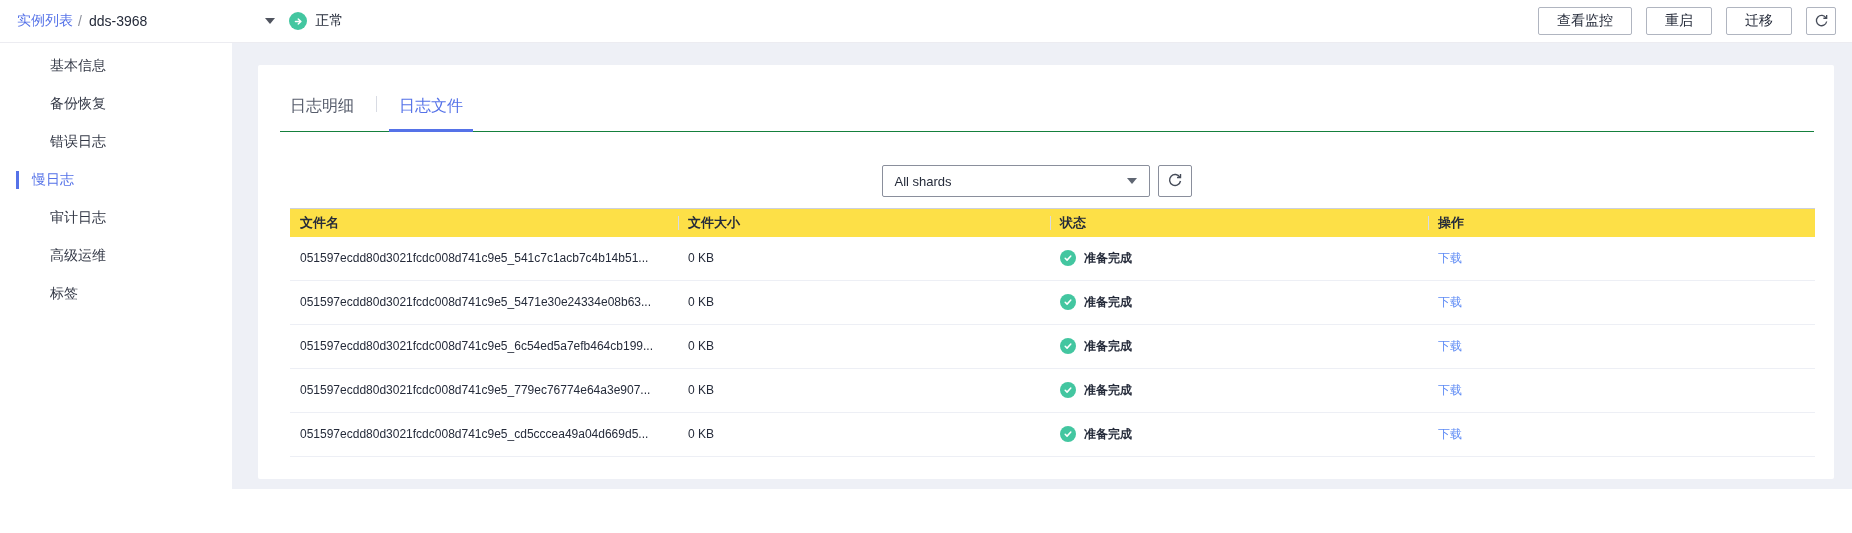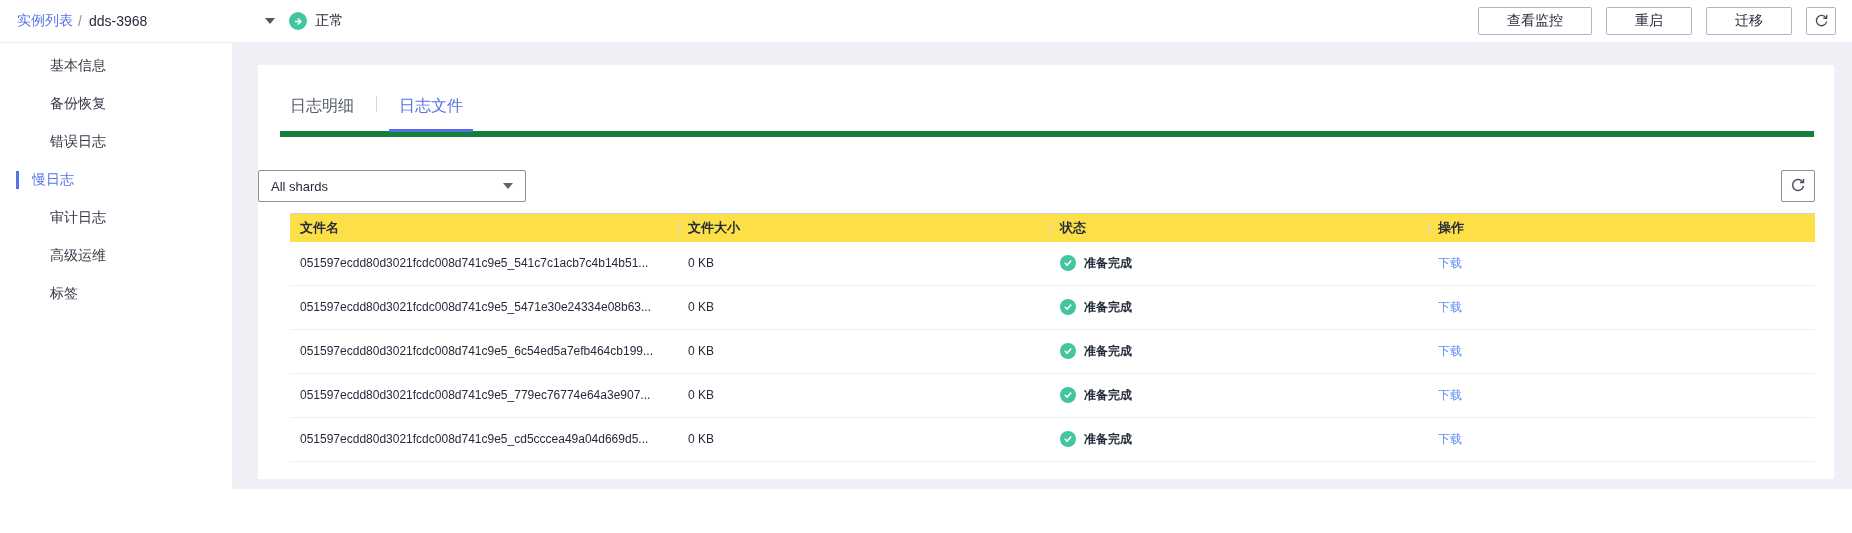--- a/index.html
+++ b/index.html
@@ -13,46 +13,46 @@
   .crumb-sep { color:#8a8e99; font-size:14px; margin:0 7px 0 5px; }
   .crumb-cur { color:#252b3a; font-size:14px; }
   .inst-caret { width:0; height:0; border-left:5px solid transparent; border-right:5px solid transparent;
     border-top:6px solid #50545f; margin-left:118px; cursor:pointer; }
   .run-icon { width:18px; height:18px; border-radius:50%; background:#43c6a0; margin-left:14px;
     display:flex; align-items:center; justify-content:center; flex:0 0 auto; }
   .run-icon svg { width:11px; height:11px; }
   .run-label { font-size:14px; margin-left:8px; }
   .topbar-spacer { flex:1; }
   .tb-btn { height:28px; background:#fff; border:1px solid #b0b5c0; border-radius:2px;
-    font-size:14px; color:#252b3a; padding:0 28px; margin-left:14px; cursor:pointer;
+    font-size:14px; color:#252b3a; padding:0 18px; margin-left:14px; cursor:pointer;
     font-family:inherit; }
   .tb-btn.icon-btn { width:30px; padding:0; display:flex; align-items:center; justify-content:center; }
   .tb-btn.icon-btn svg { width:15px; height:15px; color:#464c59; }
 
   
   .page { display:flex; height:446px; }
   .sidebar { width:232px; background:#fff; padding-top:4px; flex:0 0 auto; }
   .side-item { height:38px; display:flex; align-items:center; padding-left:50px;
     font-size:14px; color:#333846; cursor:pointer; position:relative; }
   .side-item.active { color:#5572e8;padding-left:32px; }
   .side-item.active::before { content:""; position:absolute; left:16px; top:10px;
     width:3px; height:18px; background:#5572e8; }
 
   .content { flex:1; background:#eef0f6; padding:22px 18px 10px 26px; }
   .card { background:#fff; width:100%; height:100%; border-radius:2px; }
 
   
   .tabs-wrap { display:flex; align-items:flex-start; margin:0 20px 0 22px; padding-top:31px;
-    border-bottom:6px solid #15803d; }
+    border-bottom:1px solid #15803d; }
   .tab { font-size:16px; padding:0 10px 14px; color:#575d6c; cursor:pointer; }
   .tab.active { color:#5572e8; border-bottom:3px solid #5572e8; margin-bottom:-1px; padding-bottom:12px; }
   .tab-sep { width:1px; height:16px; background:#d8dbe3; margin:0 12px 16px; }
 
   
-  .controls { display:flex; justify-content:space-between; align-items:center; margin:33px 19px 0 0; }
+  .controls { display:flex; justify-content:center; align-items:center; margin:33px 19px 0 0; }
   .shard-select { width:268px; height:32px; border:1px solid #8a8f9c; border-radius:2px;
     display:flex; align-items:center; padding:0 12px; cursor:pointer; background:#fff; }
   .shard-select .sel-val { font-size:13px; color:#252b3a; flex:1; }
   .sel-caret { width:0; height:0; border-left:5px solid transparent; border-right:5px solid transparent;
     border-top:6px solid #5f6672; }
   .refresh-btn { width:34px; height:32px; margin-left:8px; border:1px solid #8a8f9c; border-radius:2px;
     background:#fff; display:flex; align-items:center; justify-content:center; cursor:pointer; }
   .refresh-btn svg { width:16px; height:16px; color:#464c59; }
 
   

